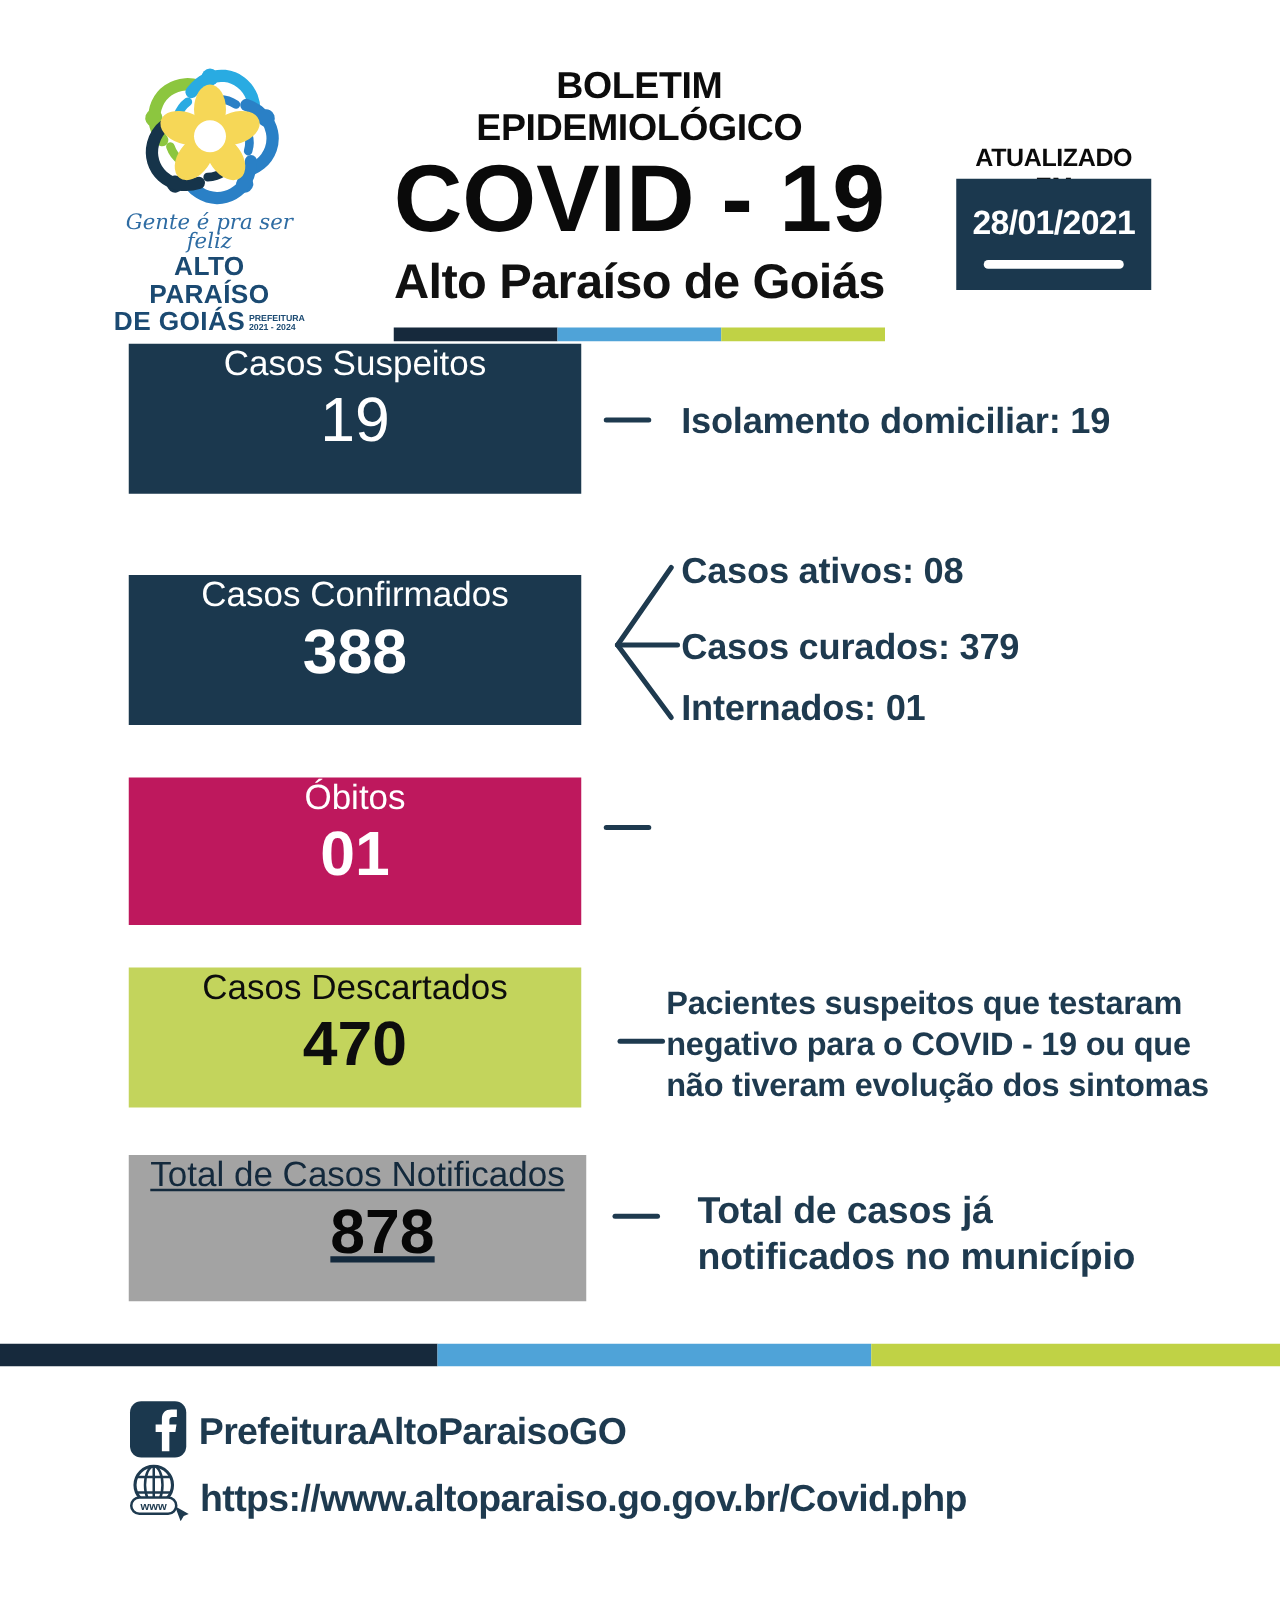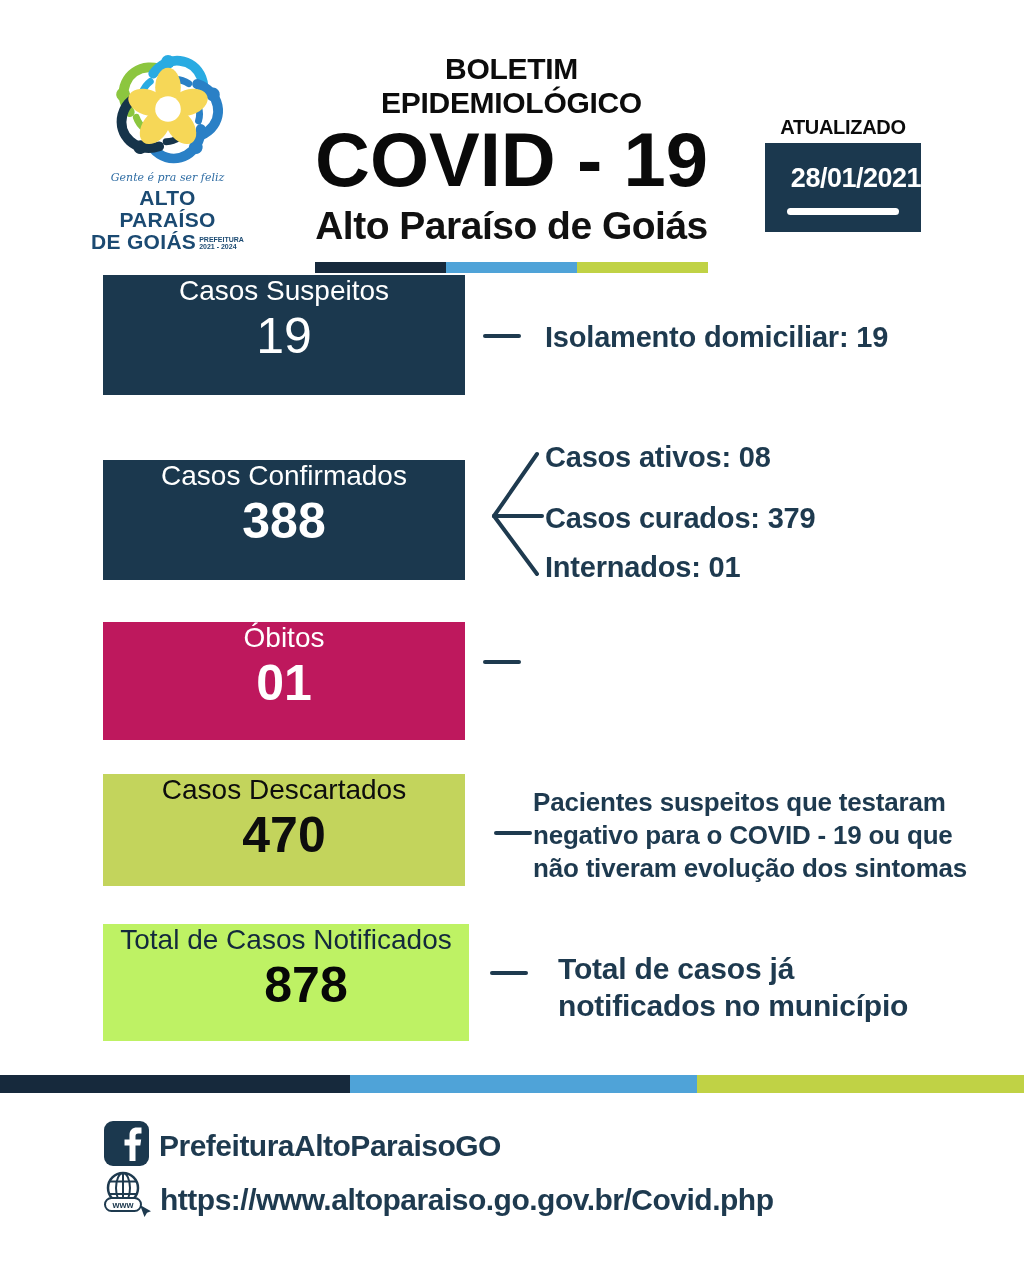--- a/index.html
+++ b/index.html
@@ -2,52 +2,52 @@
 <html><head>
 <meta charset="utf-8">
 <style>
   html,body{margin:0;padding:0;background:#fff;}
   #page{position:relative;width:1024px;height:1280px;background:#ffffff;overflow:hidden;
         font-family:"Liberation Sans",sans-serif;color:#111;}
 
   
   .logo{position:absolute;left:90px;top:48px;width:155px;text-align:center;}
   .logo-slogan{font-family:"DejaVu Serif",serif;font-style:italic;color:#2e6ca3;
-               font-size:11px;line-height:15px;margin-top:-4px;}
+               font-size:17px;line-height:15px;margin-top:-4px;}
   .logo-city1{color:#1b4a72;font-weight:bold;font-size:21px;line-height:22px;letter-spacing:.3px;margin-top:2px;}
   .logo-city2-row{display:flex;justify-content:center;align-items:flex-end;gap:3px;}
   .logo-city2{color:#1b4a72;font-weight:bold;font-size:21px;line-height:22px;letter-spacing:.3px;}
   .logo-admin{color:#1b4a72;font-weight:bold;text-align:left;line-height:7px;padding-bottom:3px;}
   .logo-admin div{font-size:7px;}
 
   .title-block{position:absolute;left:315px;top:52px;width:393px;text-align:center;}
   .eyebrow{font-size:30px;font-weight:800;color:#0c0c0c;letter-spacing:-0.3px;}
   .covid-row{display:flex;justify-content:space-between;align-items:baseline;
              font-size:76px;font-weight:700;color:#0a0a0a;line-height:72px;margin-top:4px;}
   .subtitle{font-size:39px;font-weight:600;color:#111;margin-top:8px;letter-spacing:-0.5px;}
   .bar3{display:flex;height:11px;margin-top:14px;}
   .bar3 .seg{flex:1;}
 
   .updated-label{position:absolute;left:763px;top:116px;width:160px;text-align:center;
                  font-size:20px;font-weight:800;color:#0b0b0b;letter-spacing:-0.3px;}
   .date-box{position:absolute;left:765px;top:143px;width:156px;height:89px;background:#1b384e;
-            display:flex;align-items:flex-start;justify-content:flex-end;}
+            display:flex;align-items:flex-start;justify-content:center;}
   .date-text{color:#fff;font-size:27px;font-weight:700;margin-top:20px;letter-spacing:-0.5px;}
   .date-underline{position:absolute;left:22px;bottom:17px;width:112px;height:7px;
                   background:#fff;border-radius:4px;}
 
   
   .card{position:absolute;left:103px;width:362px;display:flex;flex-direction:column;
         justify-content:flex-start;align-items:center;text-align:center;}
   .card-label{font-size:28px;font-weight:500;line-height:32px;}
   .card-value{font-size:50px;line-height:54px;margin-top:2px;}
   .c-navy{background:#1b384e;color:#ffffff;}
   .c-black{background:#be185d;color:#ffffff;}
   .c-green{background:#c3d45c;color:#0d0d0d;}
-  .c-blue{background:#bef264;color:#13293c;}
+  .c-blue{background:#a3a3a3;color:#13293c;text-decoration:underline;}
   #card-suspeitos{top:275px;height:120px;}
   #card-confirmados{top:460px;height:120px;}
   #card-obitos{top:622px;height:118px;}
   #card-descartados{top:774px;height:112px;}
   #card-notificados{top:924px;height:117px;width:366px;}
   .v-bold{font-weight:800;}
   .v-black-num{color:#070707;font-weight:800;margin-left:40px;}
 
   
   .dash{position:absolute;width:38px;height:4px;background:#1e3a4f;border-radius:2px;}

